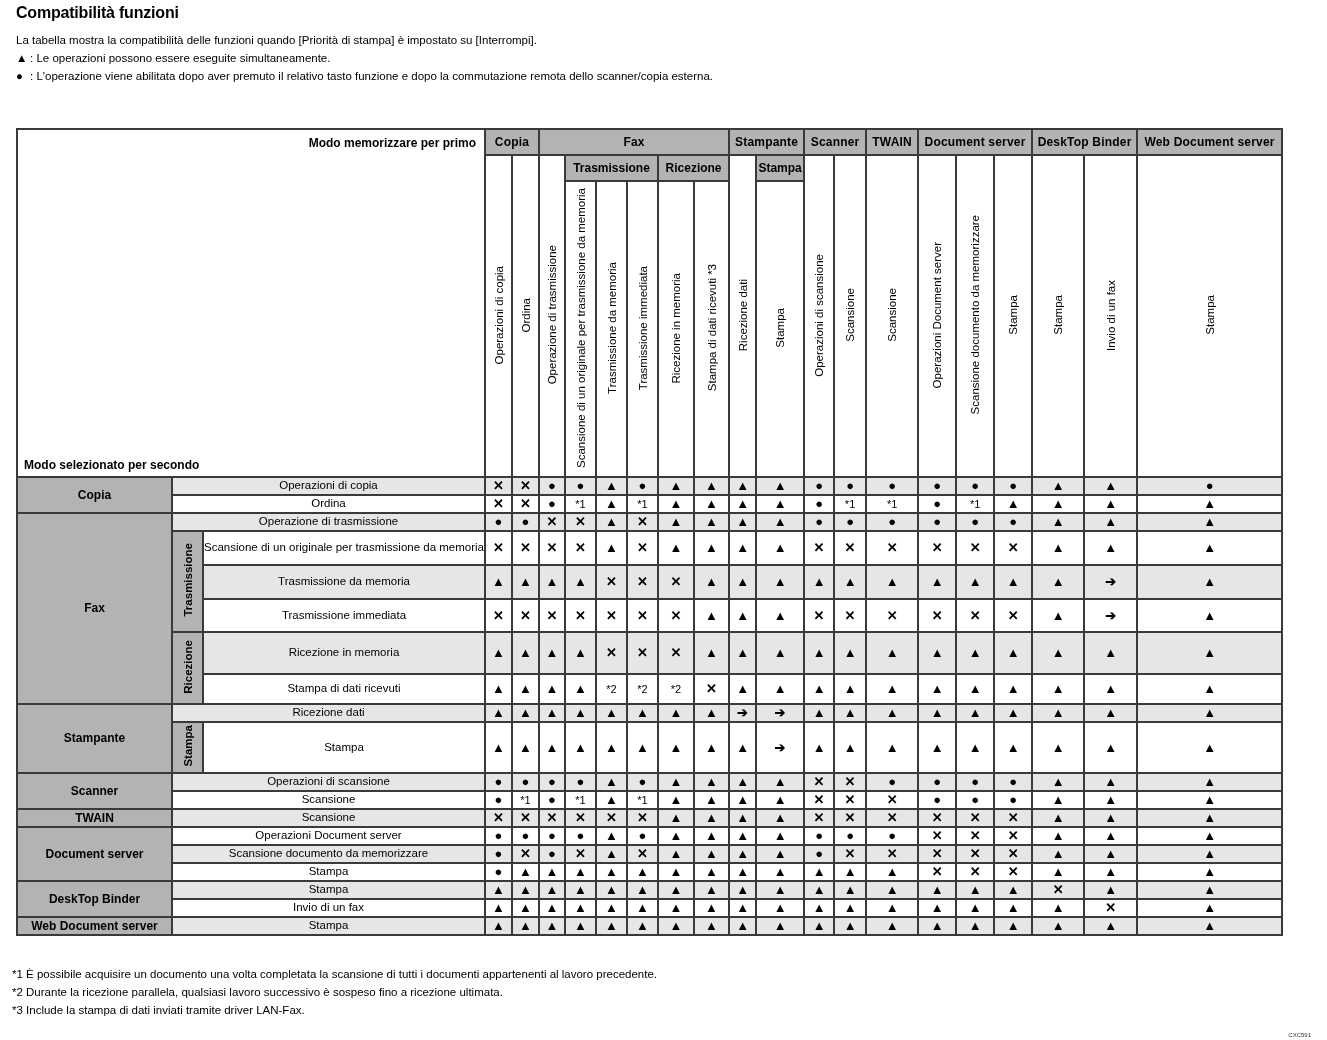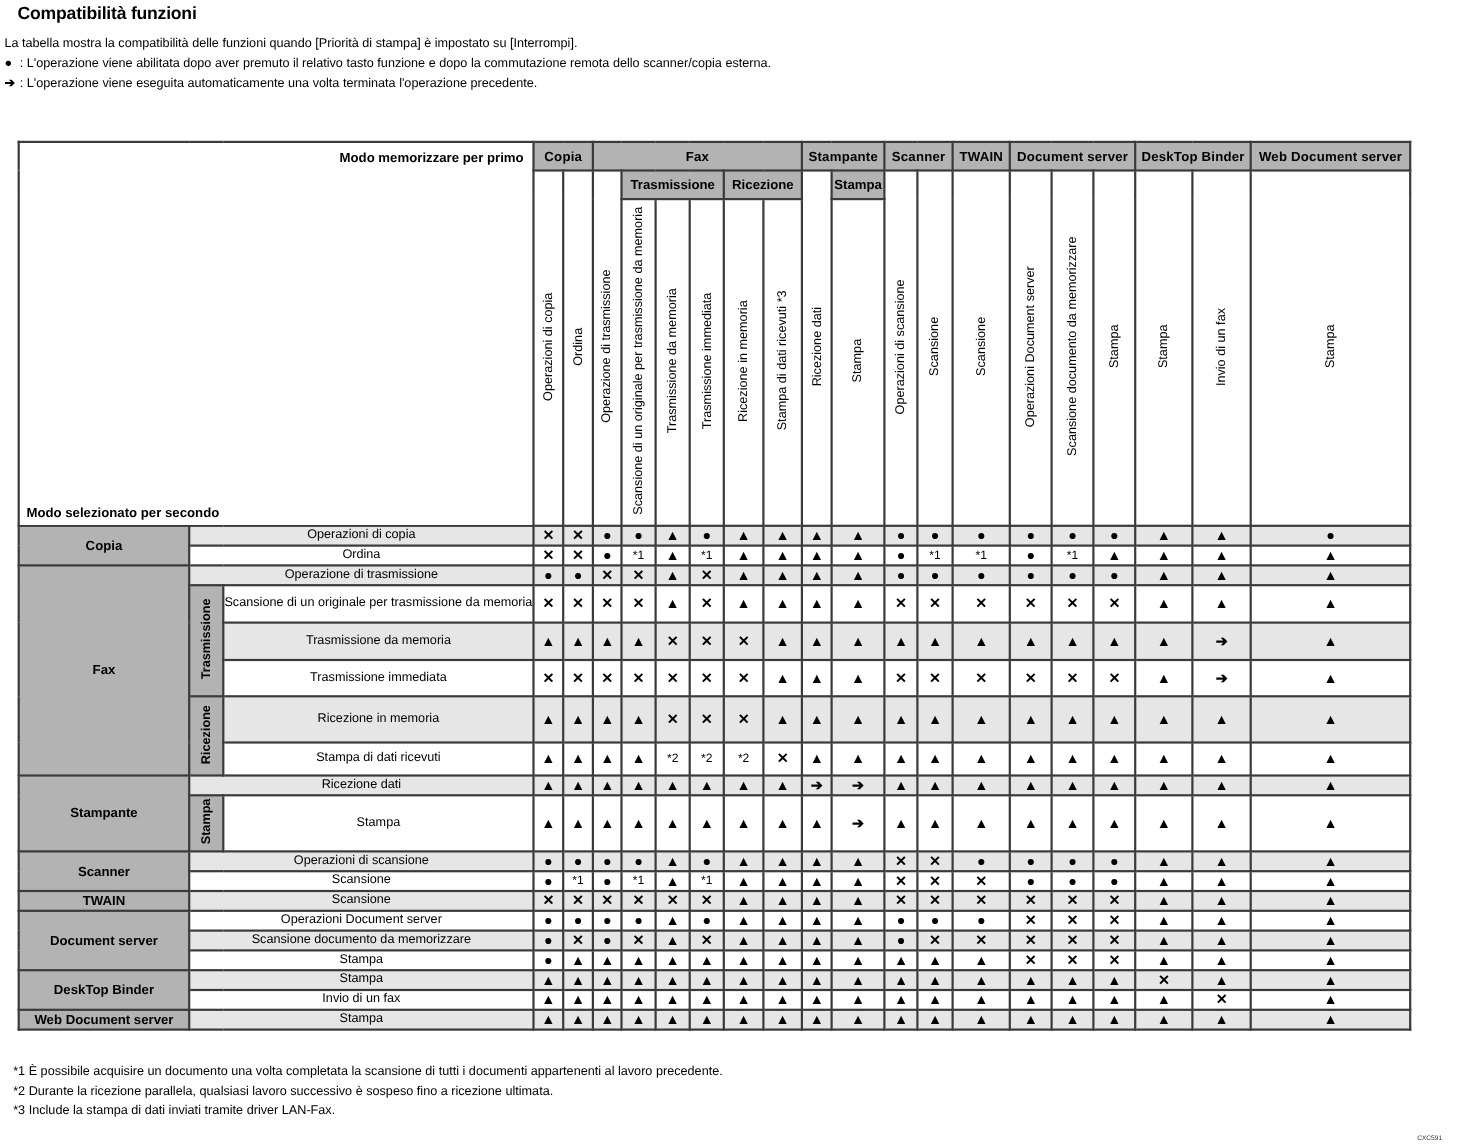--- a/index.html
+++ b/index.html
@@ -1,18 +1,18 @@
 <!DOCTYPE html>
 <html><head>
 <meta charset="utf-8">
 <style>
   html,body{margin:0;padding:0;background:#fff;}
   body{width:1327px;height:1040px;position:relative;font-family:"Liberation Sans",sans-serif;color:#000;overflow:hidden;}
   .title{position:absolute;left:16px;top:4px;font-size:16px;font-weight:bold;letter-spacing:-0.2px;}
-  .intro{position:absolute;left:4px;top:31px;font-size:11.5px;line-height:18px;}
+  .intro{position:absolute;left:16px;top:31px;font-size:11.5px;line-height:18px;}
   .intro div{white-space:nowrap;}
   .sym{display:inline-block;width:14px;text-align:left;font-weight:bold;}
   table.grid{position:absolute;left:16px;top:128px;border-collapse:collapse;table-layout:fixed;width:1266px;font-size:11.5px;}
   table.grid td, table.grid th{border:2px solid #3a3a3a;padding:0;text-align:center;vertical-align:middle;}
   th.grp{background:#b3b3b3;font-weight:bold;font-size:12px;height:24px;letter-spacing:0.2px;white-space:nowrap;}
   th.sub{background:#b3b3b3;font-weight:bold;font-size:12px;height:24px;white-space:nowrap;}
   th.corner{background:#fff;position:relative;font-weight:bold;font-size:12px;}
   .corner-top{position:absolute;right:8px;top:6px;}
   .corner-bot{position:absolute;left:6px;bottom:4px;}
   th.vert{background:#fff;font-weight:normal;height:282px;vertical-align:bottom;}
@@ -29,22 +29,22 @@
   .foot{position:absolute;left:12px;top:965px;font-size:11.5px;line-height:18px;}
   .code{position:absolute;right:16px;top:1032px;font-size:6px;color:#333;}
 </style>
 </head>
 <body>
 
 <div class="title">Compatibilità funzioni</div>
 
 <div class="intro">
   <div>La tabella mostra la compatibilità delle funzioni quando [Priorità di stampa] è impostato su [Interrompi].</div>
+  <div><span class="sym">▲</span><span>: Le operazioni possono essere eseguite simultaneamente.</span></div>
   <div><span class="sym">●</span><span>: L'operazione viene abilitata dopo aver premuto il relativo tasto funzione e dopo la commutazione remota dello scanner/copia esterna.</span></div>
-  <div><span class="sym">➔</span><span>: L'operazione viene eseguita automaticamente una volta terminata l'operazione precedente.</span></div>
 </div>
 
 <table class="grid">
   <colgroup>
     <col style="width:155px">
       <col style="width:31px">
       <col style="width:282px">
     <col style="width:27px">
       <col style="width:27px">
     <col style="width:26px">

